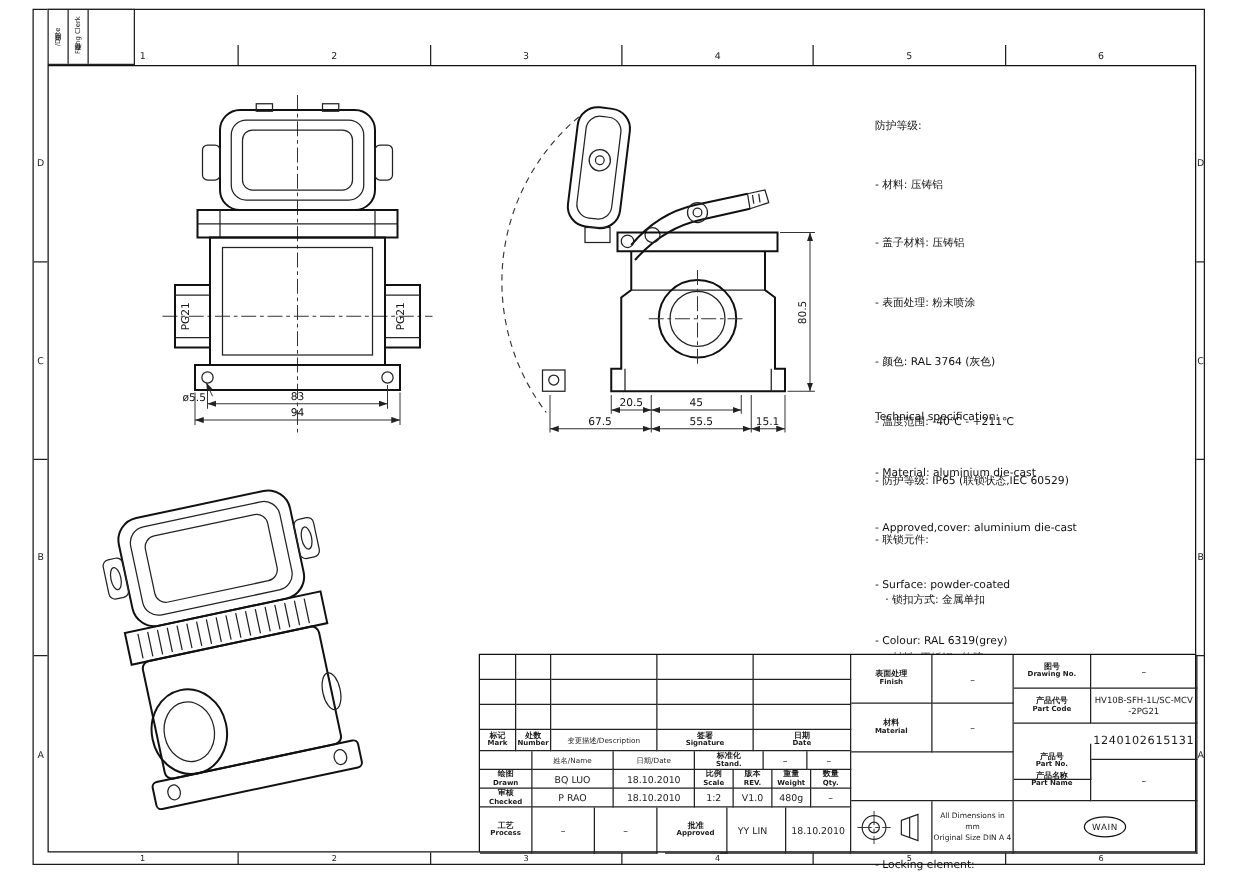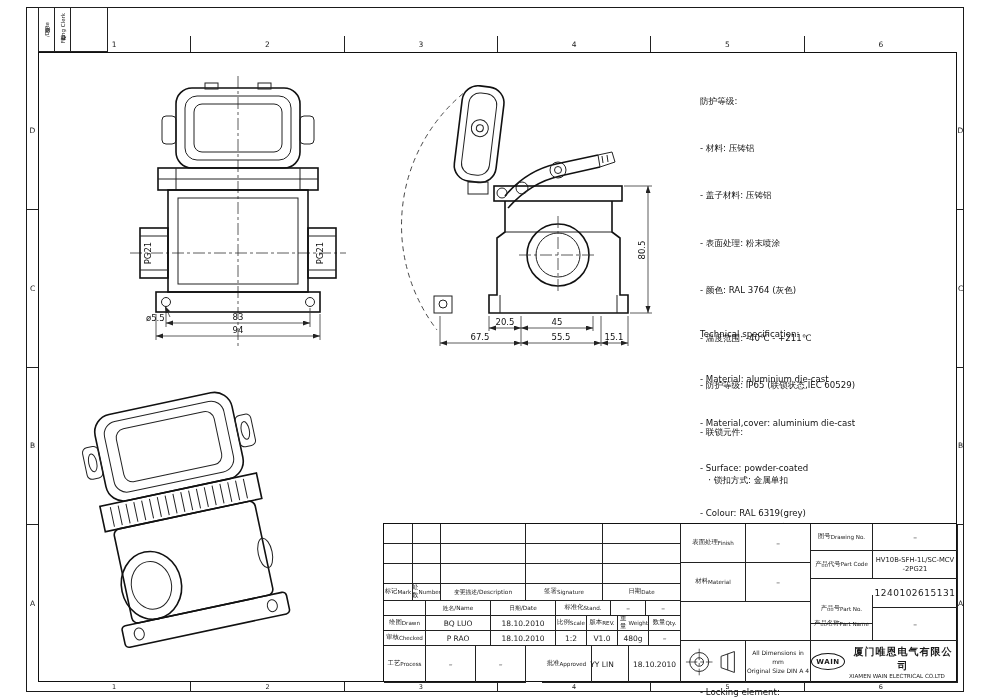--- a/index.html
+++ b/index.html
@@ -35,29 +35,29 @@
   .dln { fill:none; stroke:#333; stroke-width:0.8; }
   svg text { font-family:"DejaVu Sans","Liberation Sans",sans-serif; }
   .dim { font-size:8.5px; fill:#111; }
 
   .spec { position:absolute; white-space:pre; color:#111; }
   .spec-cn { left:700px; top:62px;  font-size:8.6px; line-height:15.8px; }
   .spec-en { left:700px; top:297px; font-size:8.6px; line-height:14.9px; }
 
   .tblock { position:absolute; left:383px; top:523px; width:574px; height:159px; border:1.6px solid #111; background:#fff; }
   .tc { position:absolute; border-right:1px solid #222; border-bottom:1px solid #222; display:flex; align-items:center; justify-content:center; text-align:center; overflow:hidden; }
-  .tc.lbl { flex-direction:row; line-height:1.2; }
+  .tc.lbl { flex-direction:column; line-height:1.2;font-weight:bold; }
   .cn { font-size:6.4px; } .en { font-size:5.6px; }
   .val { font-size:7.5px; }
   .small { font-size:5.8px; }
   .pcode { font-size:6.8px; word-break:break-all; line-height:1.3; padding:0 2px; }
   .pno { font-size:9px; letter-spacing:.5px;text-align:right; }
   .note { flex-direction:column; font-size:6px; line-height:1.5; }
   .company { display:flex; flex-direction:row; gap:4px; }
-  .wain-logo { width:34px; height:17px; border:1.6px solid #111; border-radius:50%; display:flex; align-items:center; justify-content:center; font-size:7px; font-weight:bold; letter-spacing:.5px; flex:none; }
+  .wain-logo { width:34px; height:17px; border:1.6px solid #111; border-radius:50%; display:flex; align-items:center; justify-content:center; font-size:7px; font-weight:normal; letter-spacing:.5px; flex:none; }
   .co-names { display:flex; flex-direction:column; align-items:flex-start; justify-content:center; }
   .co-cn { font-size:10px; font-weight:bold; letter-spacing:1px; }
   .co-en { font-size:5.6px; }
 </style>
 </head>
 <body>
 
 <div class="sheet">
   <div class="outer-border"></div>
   <div class="inner-border"></div>
@@ -231,21 +231,21 @@
     <div class="spec-line">   · 材料: 不锈钢+软胶</div>
     <div class="spec-line">- 密封元件: NBR</div>
     <div class="spec-line">- 出线方向: 侧出线</div>
     <div class="spec-line">- 出线孔数: 2</div>
     
   </div>
 
   <div class="spec spec-en">
     <div class="spec-line">Technical specification:</div>
     <div class="spec-line">- Material: aluminium die-cast</div>
-    <div class="spec-line">- Material,cover: aluminium die-cast</div>
+    <div class="spec-line">- Approved,cover: aluminium die-cast</div>
     <div class="spec-line">- Surface: powder-coated</div>
     <div class="spec-line">- Colour: RAL 6319(grey)</div>
     <div class="spec-line">- Temperature range: -40℃ - +125℃</div>
     <div class="spec-line">- Degree of protection: IP65</div>
     <div class="spec-line">  (acc.to IEC 60529 for coupled connector)</div>
     <div class="spec-line">- Locking element:</div>
     
     
     
     
@@ -362,21 +362,21 @@
     <div class="tc lbl" style="left:0;top:122px;width:42px;height:37px">
       <span class="cn">工艺</span>
       <span class="en">Process</span>
     </div>
     <div class="tc val" style="left:42px;top:122px;width:50px;height:37px">
       <span>–</span>
     </div>
     <div class="tc val" style="left:92px;top:122px;width:50px;height:37px">
       <span>–</span>
     </div>
-    <div class="tc lbl" style="left:158px;top:122px;width:50px;height:37px">
+    <div class="tc lbl" style="left:148px;top:122px;width:50px;height:37px">
       <span class="cn">批准</span>
       <span class="en">Approved</span>
     </div>
     <div class="tc val" style="left:192px;top:122px;width:53px;height:37px">
       <span>YY LIN</span>
     </div>
     <div class="tc val" style="left:245px;top:122px;width:52px;height:37px">
       <span>18.10.2010</span>
     </div>
 
@@ -436,19 +436,15 @@
       </svg>
     </div>
     <div class="tc note" style="left:362px;top:117px;width:65px;height:42px">
       <span>All Dimensions in mm</span>
       <span>Original Size DIN A 4</span>
     </div>
     <div class="tc company" style="left:427px;top:117px;width:147px;height:42px">
       <div class="wain-logo">
         <span>WAIN</span>
       </div>
-      <div class="co-names">
-        <div class="co-cn">厦门唯恩电气有限公司</div>
-        <div class="co-en">XIAMEN WAIN ELECTRICAL CO.LTD</div>
-      </div>
     </div>
   </div>
 </div>
 
 </body></html>

